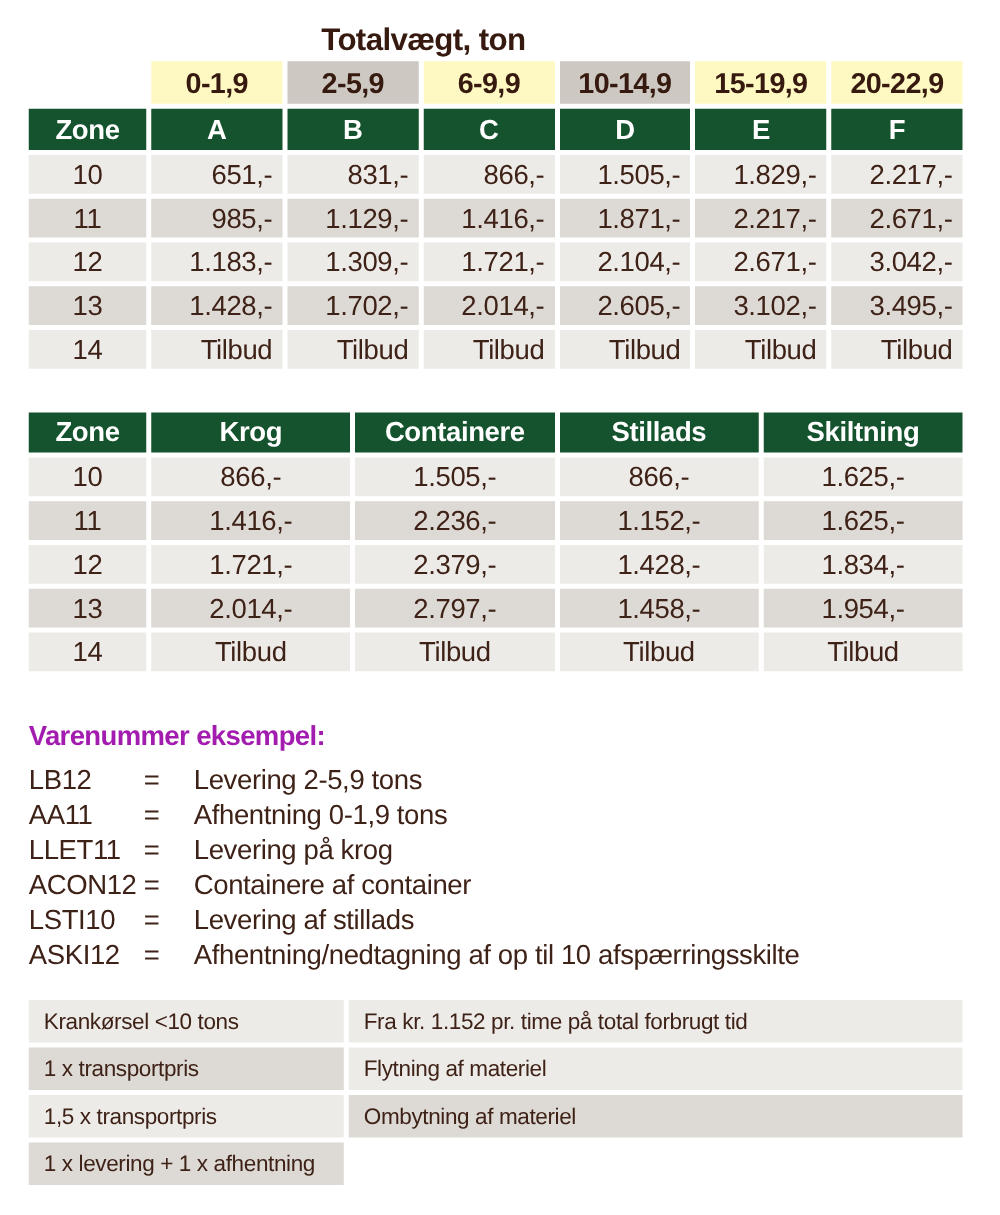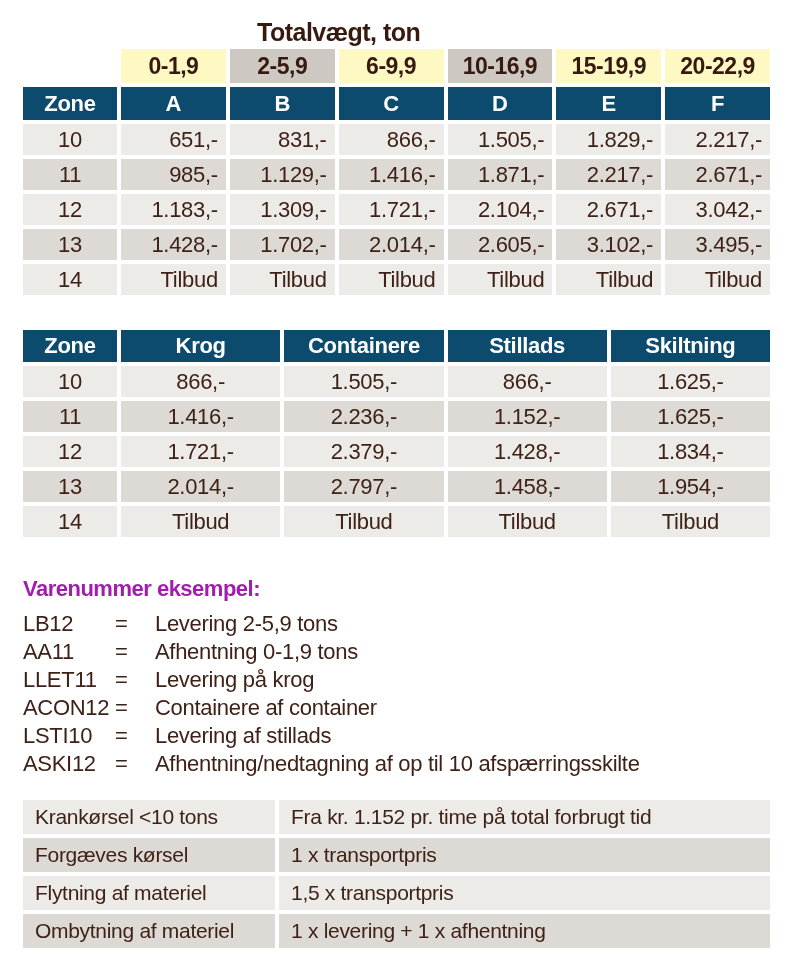--- a/index.html
+++ b/index.html
@@ -42,21 +42,21 @@
     display: grid;
     grid-template-columns: 94px repeat(6, 1fr);
     grid-template-rows: 34px 33px repeat(5, 31px);
     gap: 4px;
   }
   .wh { font-weight: 700; font-size: 23px; letter-spacing: -0.5px; color: #371A0F; }
   .wh-light { background: #fef9c3; }
   .wh-dark  { background: #CDC9C2; }
   .spacer { background: transparent; }
   .orange {
-    background: #0c4a6e;
+    background: #14532d;
     color: #ffffff;
     font-weight: 700;
     font-size: 22px;
   }
   .row-light { background: #EDEBE7; }
   .row-dark  { background: #DDD9D4; }
   
   .service-table {
     position: absolute;
     left: 23px;
@@ -96,36 +96,36 @@
   .extra-table {
     position: absolute;
     left: 23px;
     top: 800px;
     width: 747px;
     display: grid;
     grid-template-columns: 252px 1fr;
     grid-auto-rows: 34px;
     gap: 4px;
   }
-  .extra-table .cell { font-size: 21px; }
+  .extra-table .cell { font-size: 18px; }
 </style>
 </head>
 <body>
 
 <div class="page">
 
   <div class="page-title">Totalvægt, ton</div>
 
   <div class="weight-table">
 
     <div class="cell spacer"></div>
     <div class="cell wh wh-light">0-1,9</div>
     <div class="cell wh wh-dark">2-5,9</div>
     <div class="cell wh wh-light">6-9,9</div>
-    <div class="cell wh wh-dark">10-16,9</div>
+    <div class="cell wh wh-dark">10-14,9</div>
     <div class="cell wh wh-light">15-19,9</div>
     <div class="cell wh wh-light">20-22,9</div>
 
     <div class="cell orange">Zone</div>
     <div class="cell orange">A</div>
     <div class="cell orange">B</div>
     <div class="cell orange">C</div>
     <div class="cell orange">D</div>
     <div class="cell orange">E</div>
     <div class="cell orange">F</div>
@@ -235,21 +235,20 @@
       <span>ASKI12</span>
       <span>=</span>
       <span>Afhentning/nedtagning af op til 10 afspærringsskilte</span>
     </div>
   </div>
 
   <div class="extra-table">
     <div class="cell left row-light">Krankørsel &lt;10 tons</div>
     <div class="cell left row-light">Fra kr. 1.152 pr. time på total forbrugt tid</div>
 
-    <div class="cell left row-dark">Forgæves kørsel</div>
     <div class="cell left row-dark">1 x transportpris</div>
 
     <div class="cell left row-light">Flytning af materiel</div>
     <div class="cell left row-light">1,5 x transportpris</div>
 
     <div class="cell left row-dark">Ombytning af materiel</div>
     <div class="cell left row-dark">1 x levering + 1 x afhentning</div>
   </div>
 
 </div>

